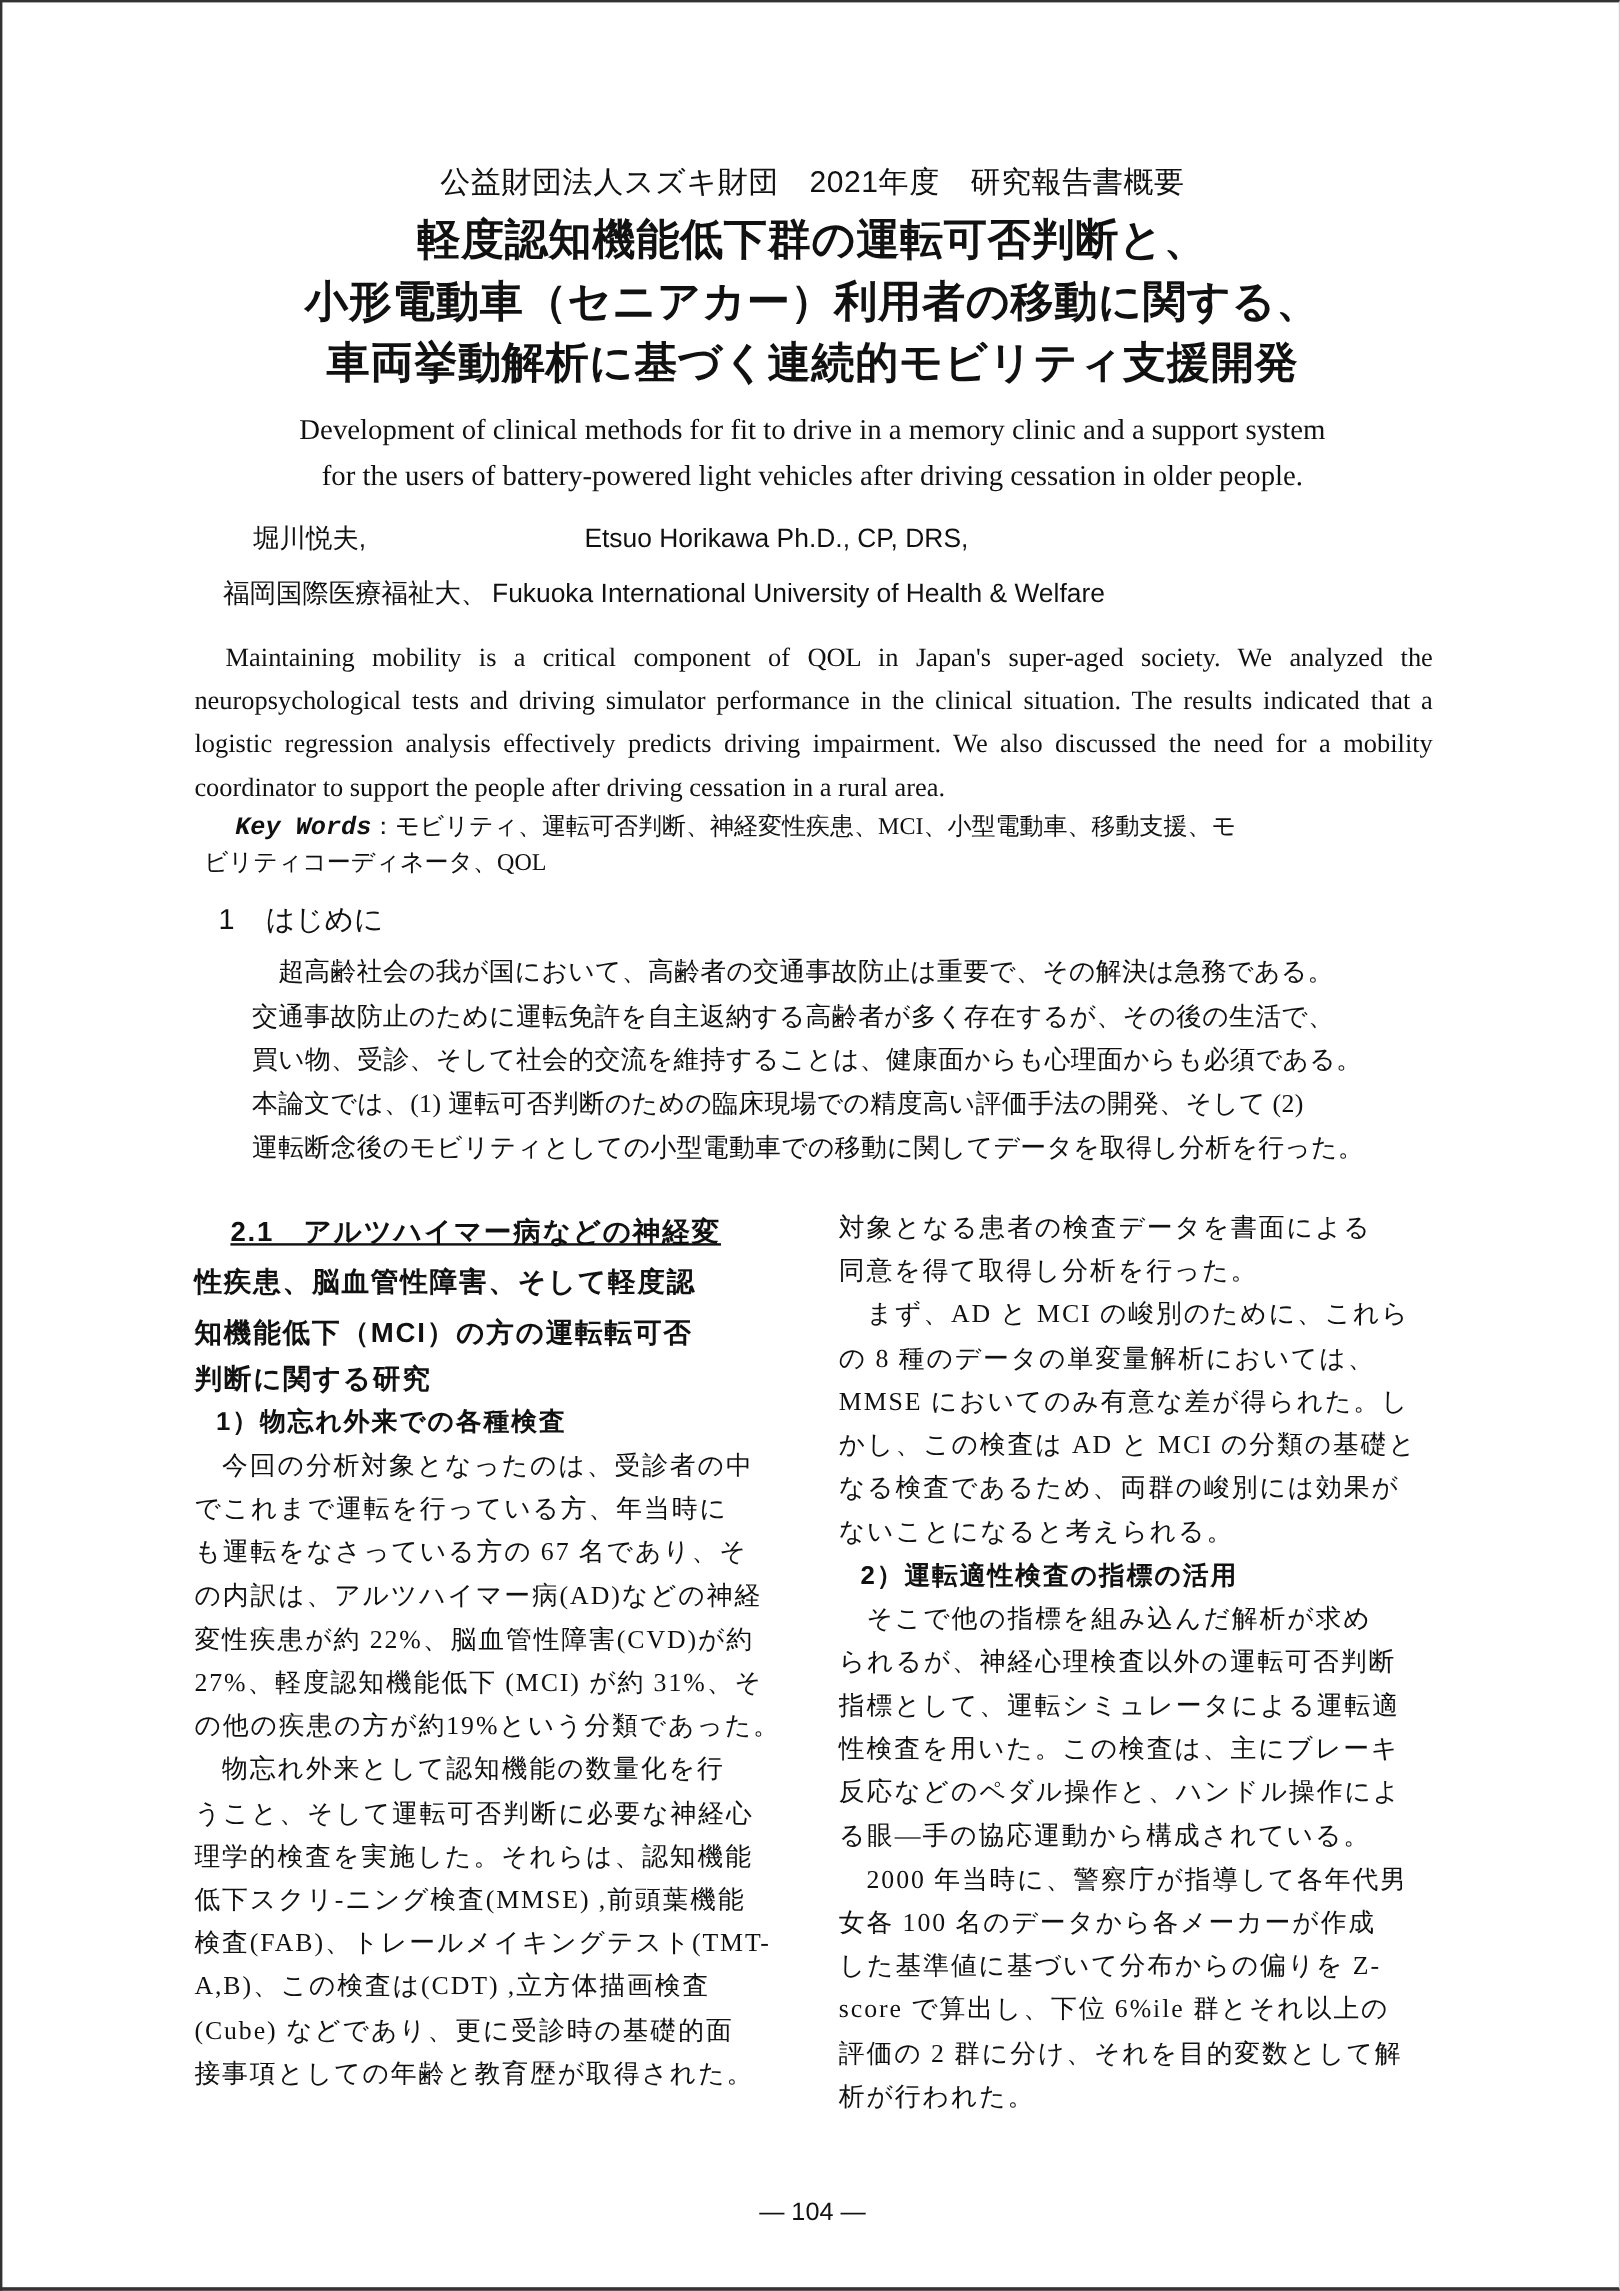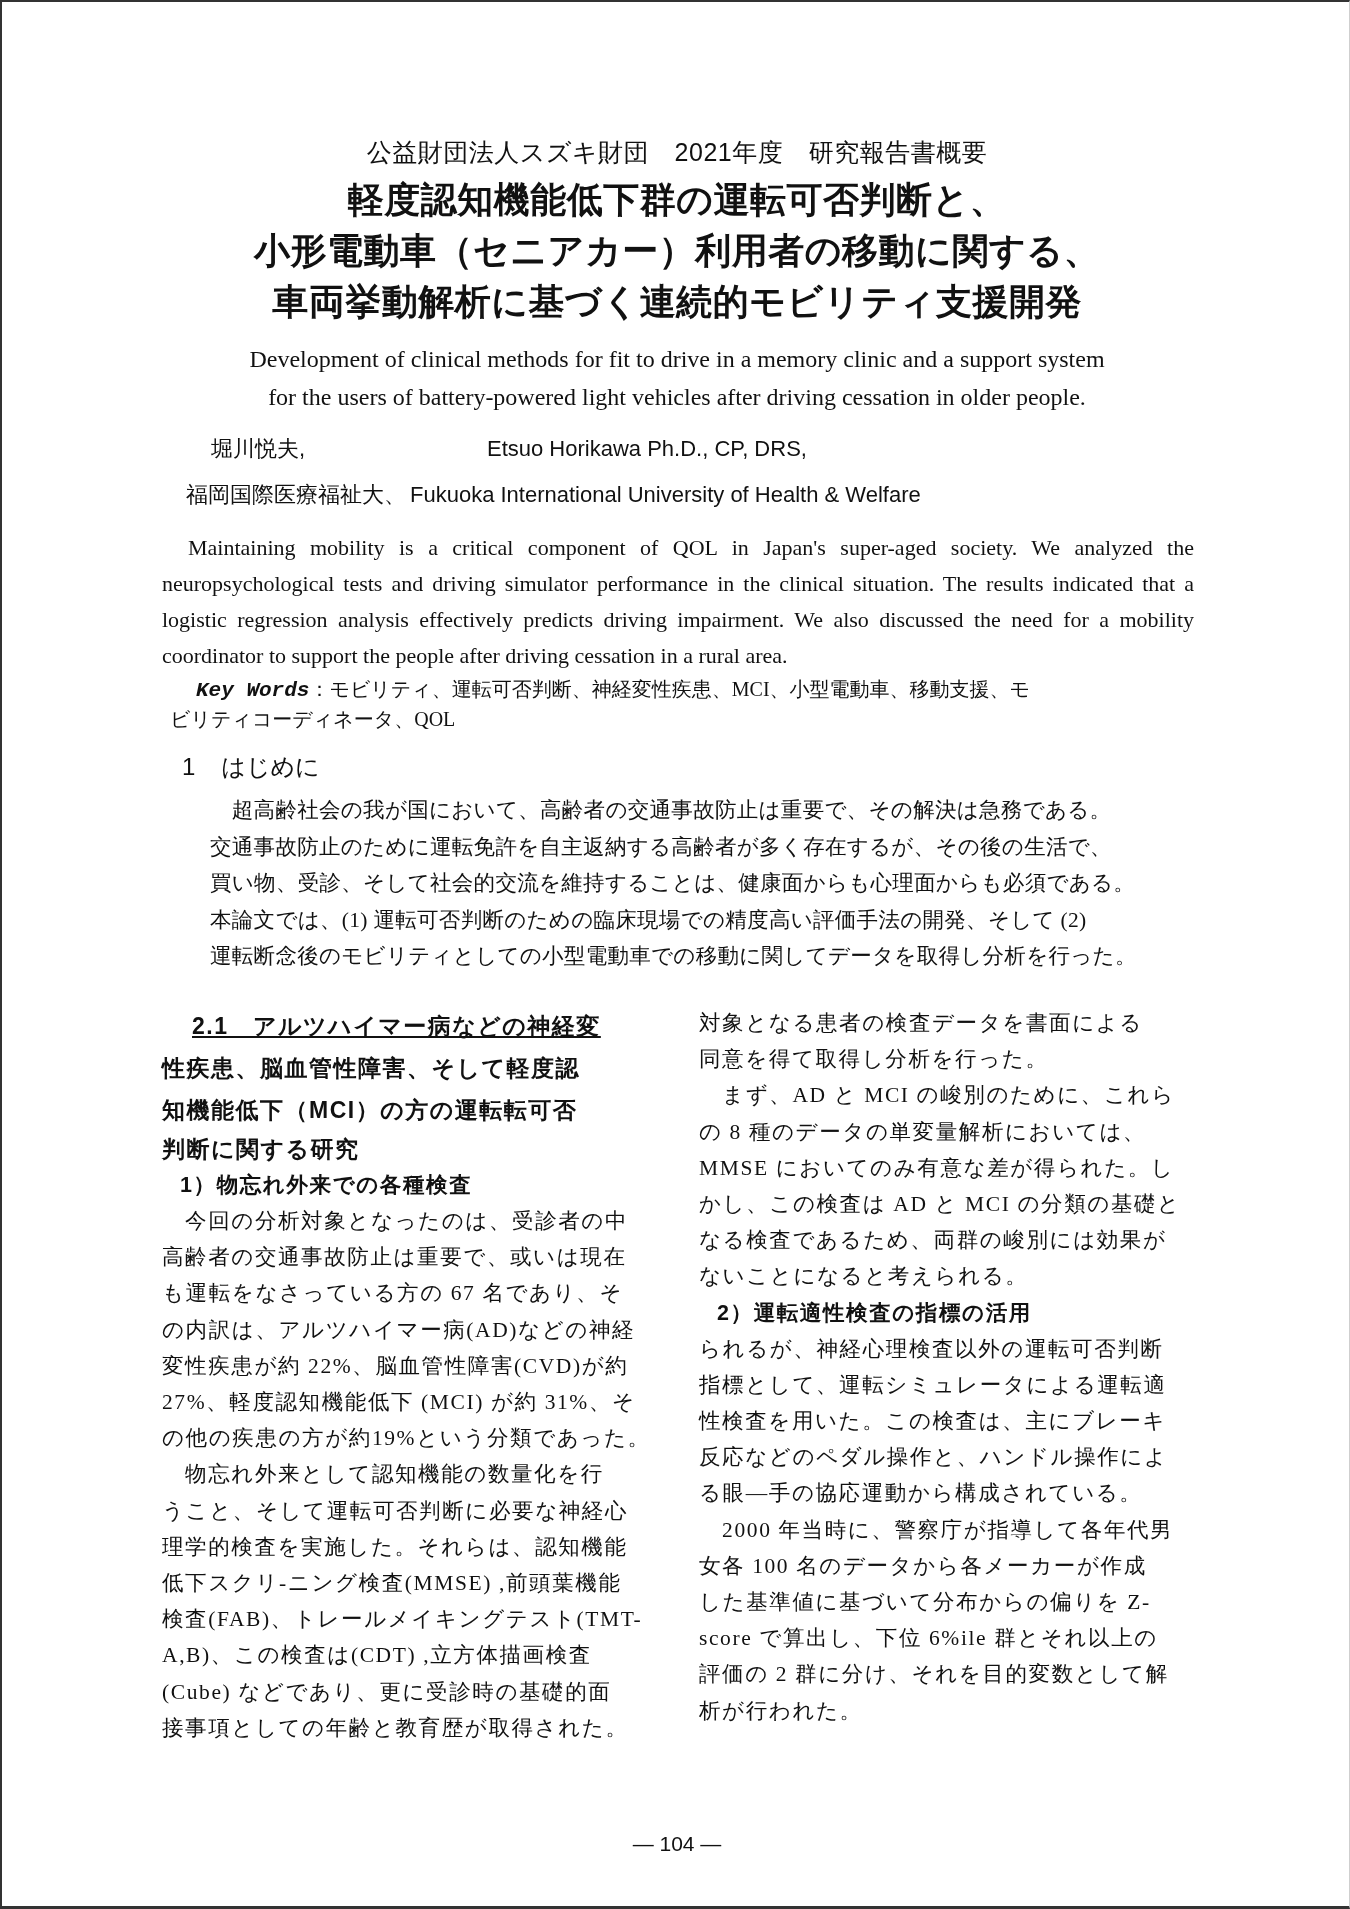--- a/index.html
+++ b/index.html
@@ -113,21 +113,21 @@
   <div>運転断念後のモビリティとしての小型電動車での移動に関してデータを取得し分析を行った。</div>
 </div>
 
 <div class="abs serif col col-left">
   <div class="sans sec-heading first">2.1　アルツハイマー病などの神経変</div>
   <div class="sans sec-heading">性疾患、脳血管性障害、そして軽度認</div>
   <div class="sans sec-heading">知機能低下（MCI）の方の運転転可否</div>
   <div class="sans sec-heading" style="line-height:36px;">判断に関する研究</div>
   <div class="sans sub-heading">1）物忘れ外来での各種検査</div>
   <div>　今回の分析対象となったのは、受診者の中</div>
-  <div>高齢者の交通事故防止は重要で、或いは現在</div>
+  <div>でこれまで運転を行っている方、年当時に</div>
   <div>も運転をなさっている方の 67 名であり、そ</div>
   <div>の内訳は、アルツハイマー病(AD)などの神経</div>
   <div>変性疾患が約 22%、脳血管性障害(CVD)が約</div>
   <div>27%、軽度認知機能低下 (MCI) が約 31%、そ</div>
   <div>の他の疾患の方が約19%という分類であった。</div>
   <div>　物忘れ外来として認知機能の数量化を行</div>
   <div>うこと、そして運転可否判断に必要な神経心</div>
   <div>理学的検査を実施した。それらは、認知機能</div>
   <div>低下スクリ-ニング検査(MMSE) ,前頭葉機能</div>
   <div>検査(FAB)、トレールメイキングテスト(TMT-</div>
@@ -139,20 +139,21 @@
 <div class="abs serif col col-right">
   <div>対象となる患者の検査データを書面による</div>
   <div>同意を得て取得し分析を行った。</div>
   <div>　まず、AD と MCI の峻別のために、これら</div>
   <div>の 8 種のデータの単変量解析においては、</div>
   <div>MMSE においてのみ有意な差が得られた。し</div>
   <div>かし、この検査は AD と MCI の分類の基礎と</div>
   <div>なる検査であるため、両群の峻別には効果が</div>
   <div>ないことになると考えられる。</div>
   <div class="sans sub-heading">2）運転適性検査の指標の活用</div>
+  <div>　そこで他の指標を組み込んだ解析が求め</div>
   <div>られるが、神経心理検査以外の運転可否判断</div>
   <div>指標として、運転シミュレータによる運転適</div>
   <div>性検査を用いた。この検査は、主にブレーキ</div>
   <div>反応などのペダル操作と、ハンドル操作によ</div>
   <div>る眼―手の協応運動から構成されている。</div>
   <div>　2000 年当時に、警察庁が指導して各年代男</div>
   <div>女各 100 名のデータから各メーカーが作成</div>
   <div>した基準値に基づいて分布からの偏りを Z-</div>
   <div>score で算出し、下位 6%ile 群とそれ以上の</div>
   <div>評価の 2 群に分け、それを目的変数として解</div>

